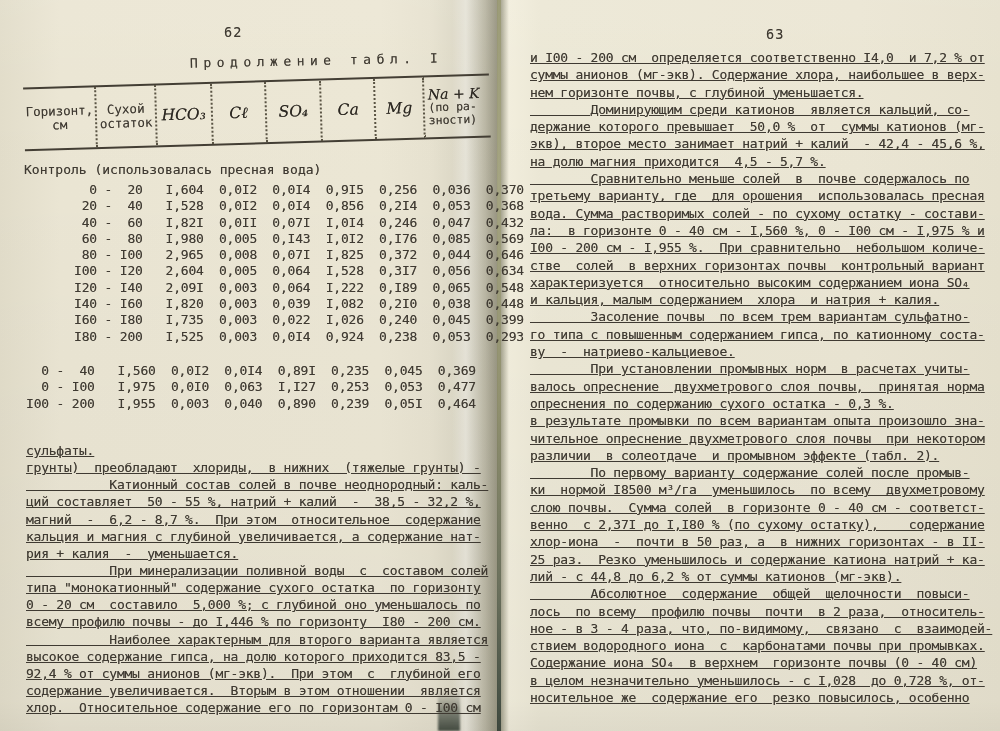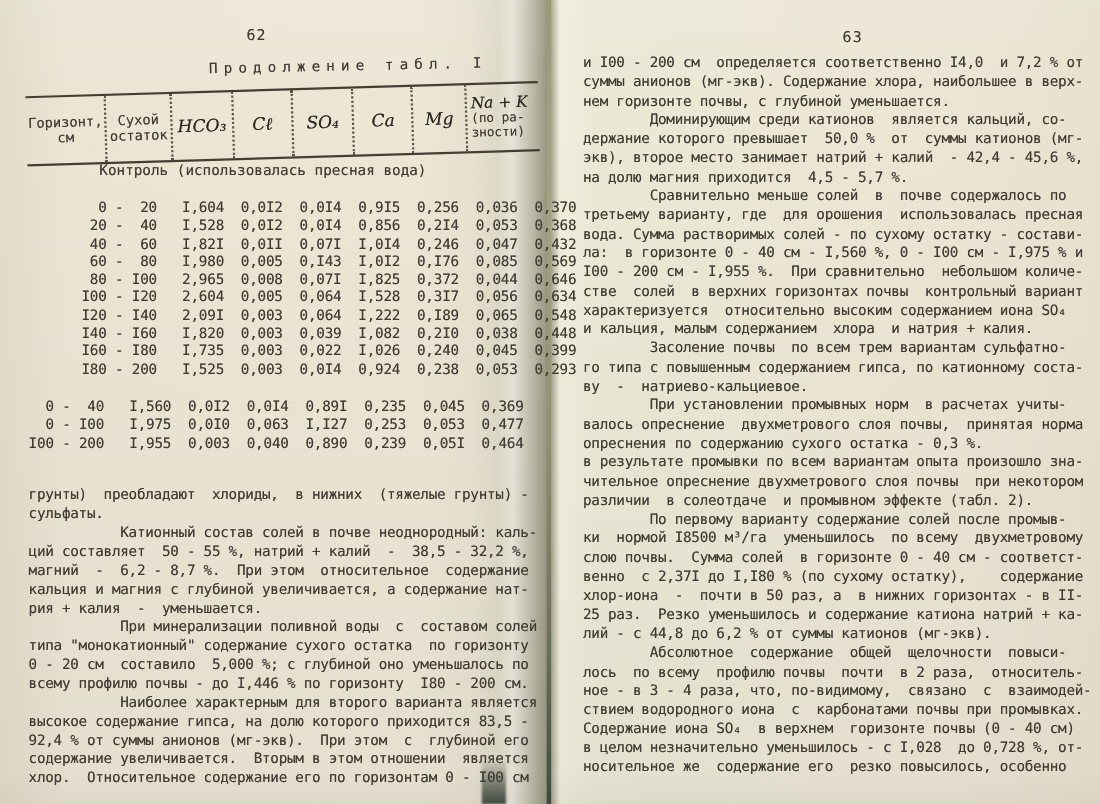--- a/index.html
+++ b/index.html
@@ -40,30 +40,30 @@
   .th { display:flex; flex-direction:column; align-items:center; justify-content:center;
     font-size:12.5px; line-height:14.5px; white-space:pre; }
   .th + .th { border-left:2px dotted #5a5444; }
   .c1{width:74px;} .c2{width:60px;} .c3{width:56px;} .c4{width:54px;}
   .c5{width:56px;} .c6{width:54px;} .c7{width:48px;} .c8{width:64px; align-items:flex-start; padding-left:4px;}
   .hand { font-family:"DejaVu Serif", serif; font-style:italic; font-size:15.5px; color:#2c2822;
     text-shadow:0 0 .4px rgba(44,40,34,.7); }
   .c8 .hand { font-size:14px; }
   .c8 .typed { font-size:11.5px; line-height:13px; }
 
-  .section { position:absolute; left:24px; top:148px; width:430px; text-align:center;
+  .section { position:absolute; left:24px; top:162px; width:430px; text-align:left;
     font-size:13px; white-space:pre; }
 
   .rows { position:absolute; left:26px; font-size:13px; letter-spacing:-0.2px; }
   .rows .trow { white-space:pre; height:16.3px; line-height:16.3px; }
   .rows.main { top:182px;margin-left:48px; }
   .rows.summary { top:363px; }
 
   .body-text { position:absolute; font-size:13px; letter-spacing:-0.25px; }
-  .body-text .line { white-space:pre; height:17.15px; line-height:17.15px; }
+  .body-text .line { white-space:pre; height:17.15px; line-height:17.15px;text-decoration:underline; }
   .page.left .body-text { left:26px; top:442px; }
   .page.right .body-text { left:16px; top:49px; }
   .page.right .body-text .line { height:17.3px; line-height:17.3px; }
   .page.right .pnum { left:252px; top:26px; }
   .page.left .pnum { left:224px; top:24px; }
   .page.left .caption { left:190px; top:53px; }
 </style>
 </head>
 <body>
 
@@ -121,22 +121,22 @@
       <div class="trow">I80 - 200   I,525  0,003  0,0I4  0,924  0,238  0,053  0,293</div>
     </div>
 
   <div class="rows summary ink">
       <div class="trow">  0 -  40   I,560  0,0I2  0,0I4  0,89I  0,235  0,045  0,369</div>
       <div class="trow">  0 - I00   I,975  0,0I0  0,063  I,I27  0,253  0,053  0,477</div>
       <div class="trow">I00 - 200   I,955  0,003  0,040  0,890  0,239  0,05I  0,464</div>
     </div>
 
   <div class="body-text ink">
+      <div class="line">сульфаты.</div>
       <div class="line">грунты)  преобладают  хлориды,  в нижних  (тяжелые грунты) -</div>
-      <div class="line">сульфаты.</div>
       <div class="line">           Катионный состав солей в почве неоднородный: каль-</div>
       <div class="line">ций составляет  50 - 55 %, натрий + калий  -  38,5 - 32,2 %,</div>
       <div class="line">магний  -  6,2 - 8,7 %.  При этом  относительное  содержание</div>
       <div class="line">кальция и магния с глубиной увеличивается, а содержание нат-</div>
       <div class="line">рия + калия  -  уменьшается.</div>
       <div class="line">           При минерализации поливной воды  с  составом солей</div>
       <div class="line">типа "монокатионный" содержание сухого остатка  по горизонту</div>
       <div class="line">0 - 20 см  составило  5,000 %; с глубиной оно уменьшалось по</div>
       <div class="line">всему профилю почвы - до I,446 % по горизонту  I80 - 200 см.</div>
       <div class="line">           Наиболее характерным для второго варианта является</div>

